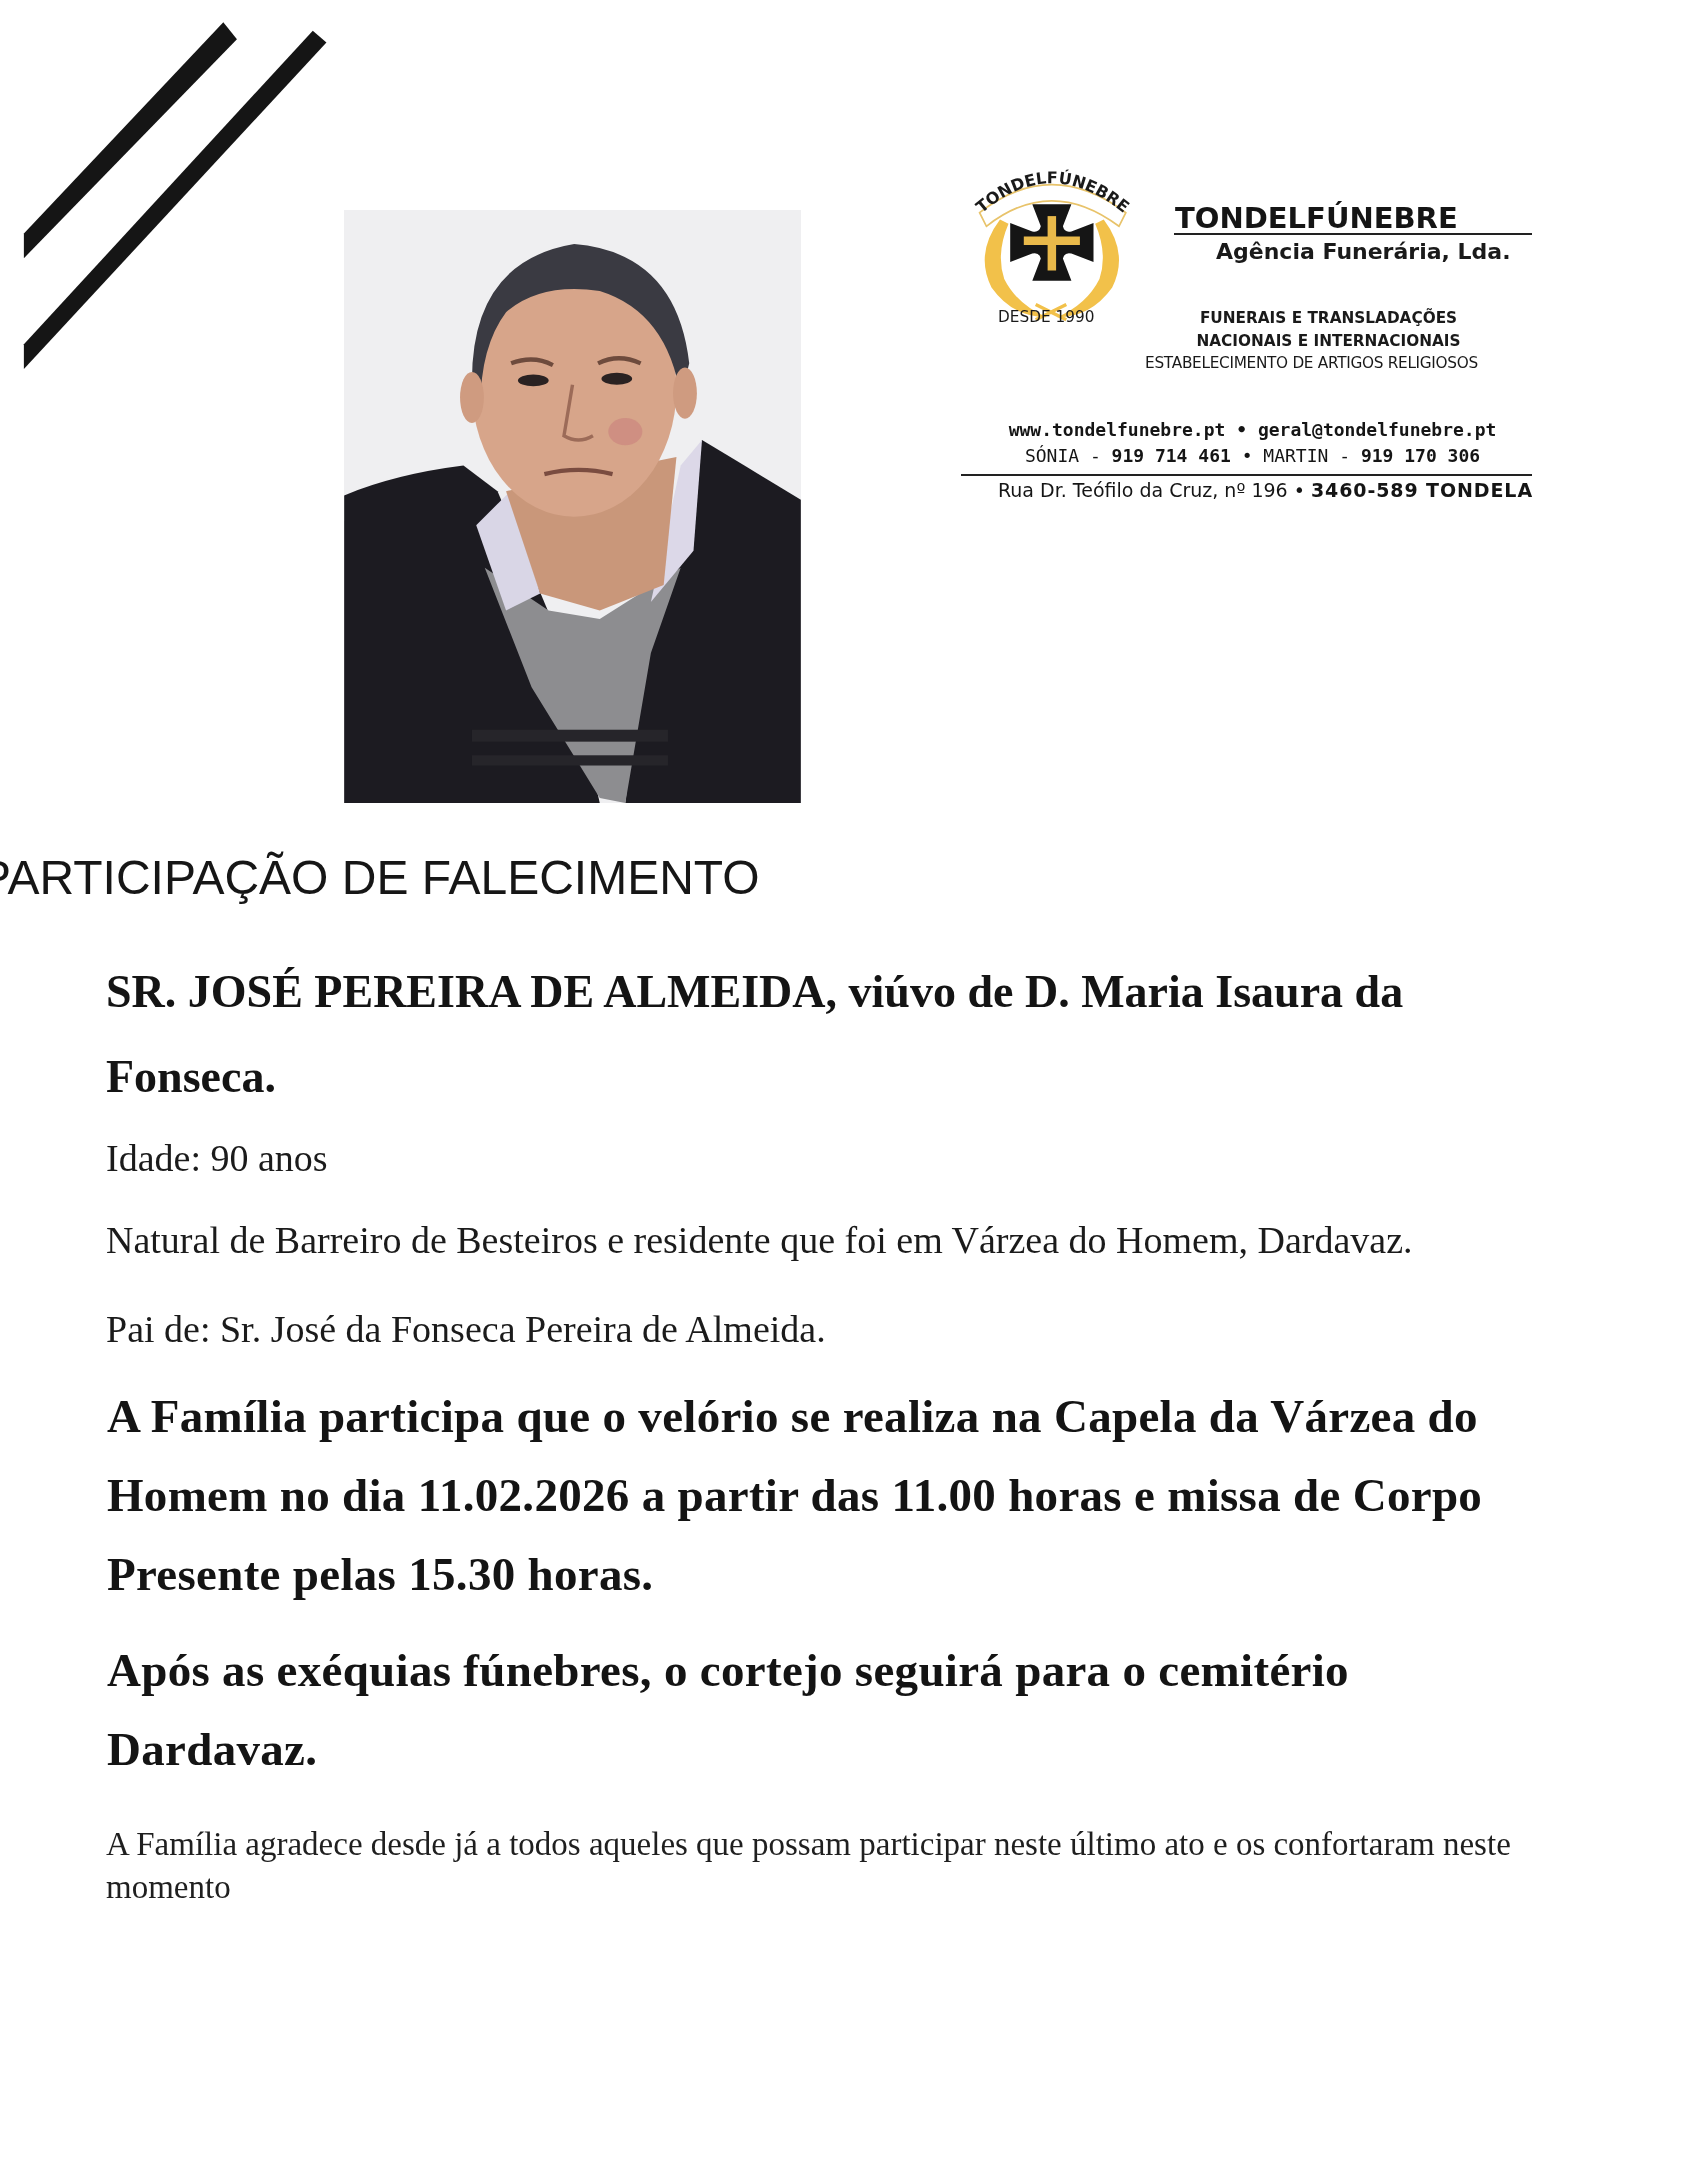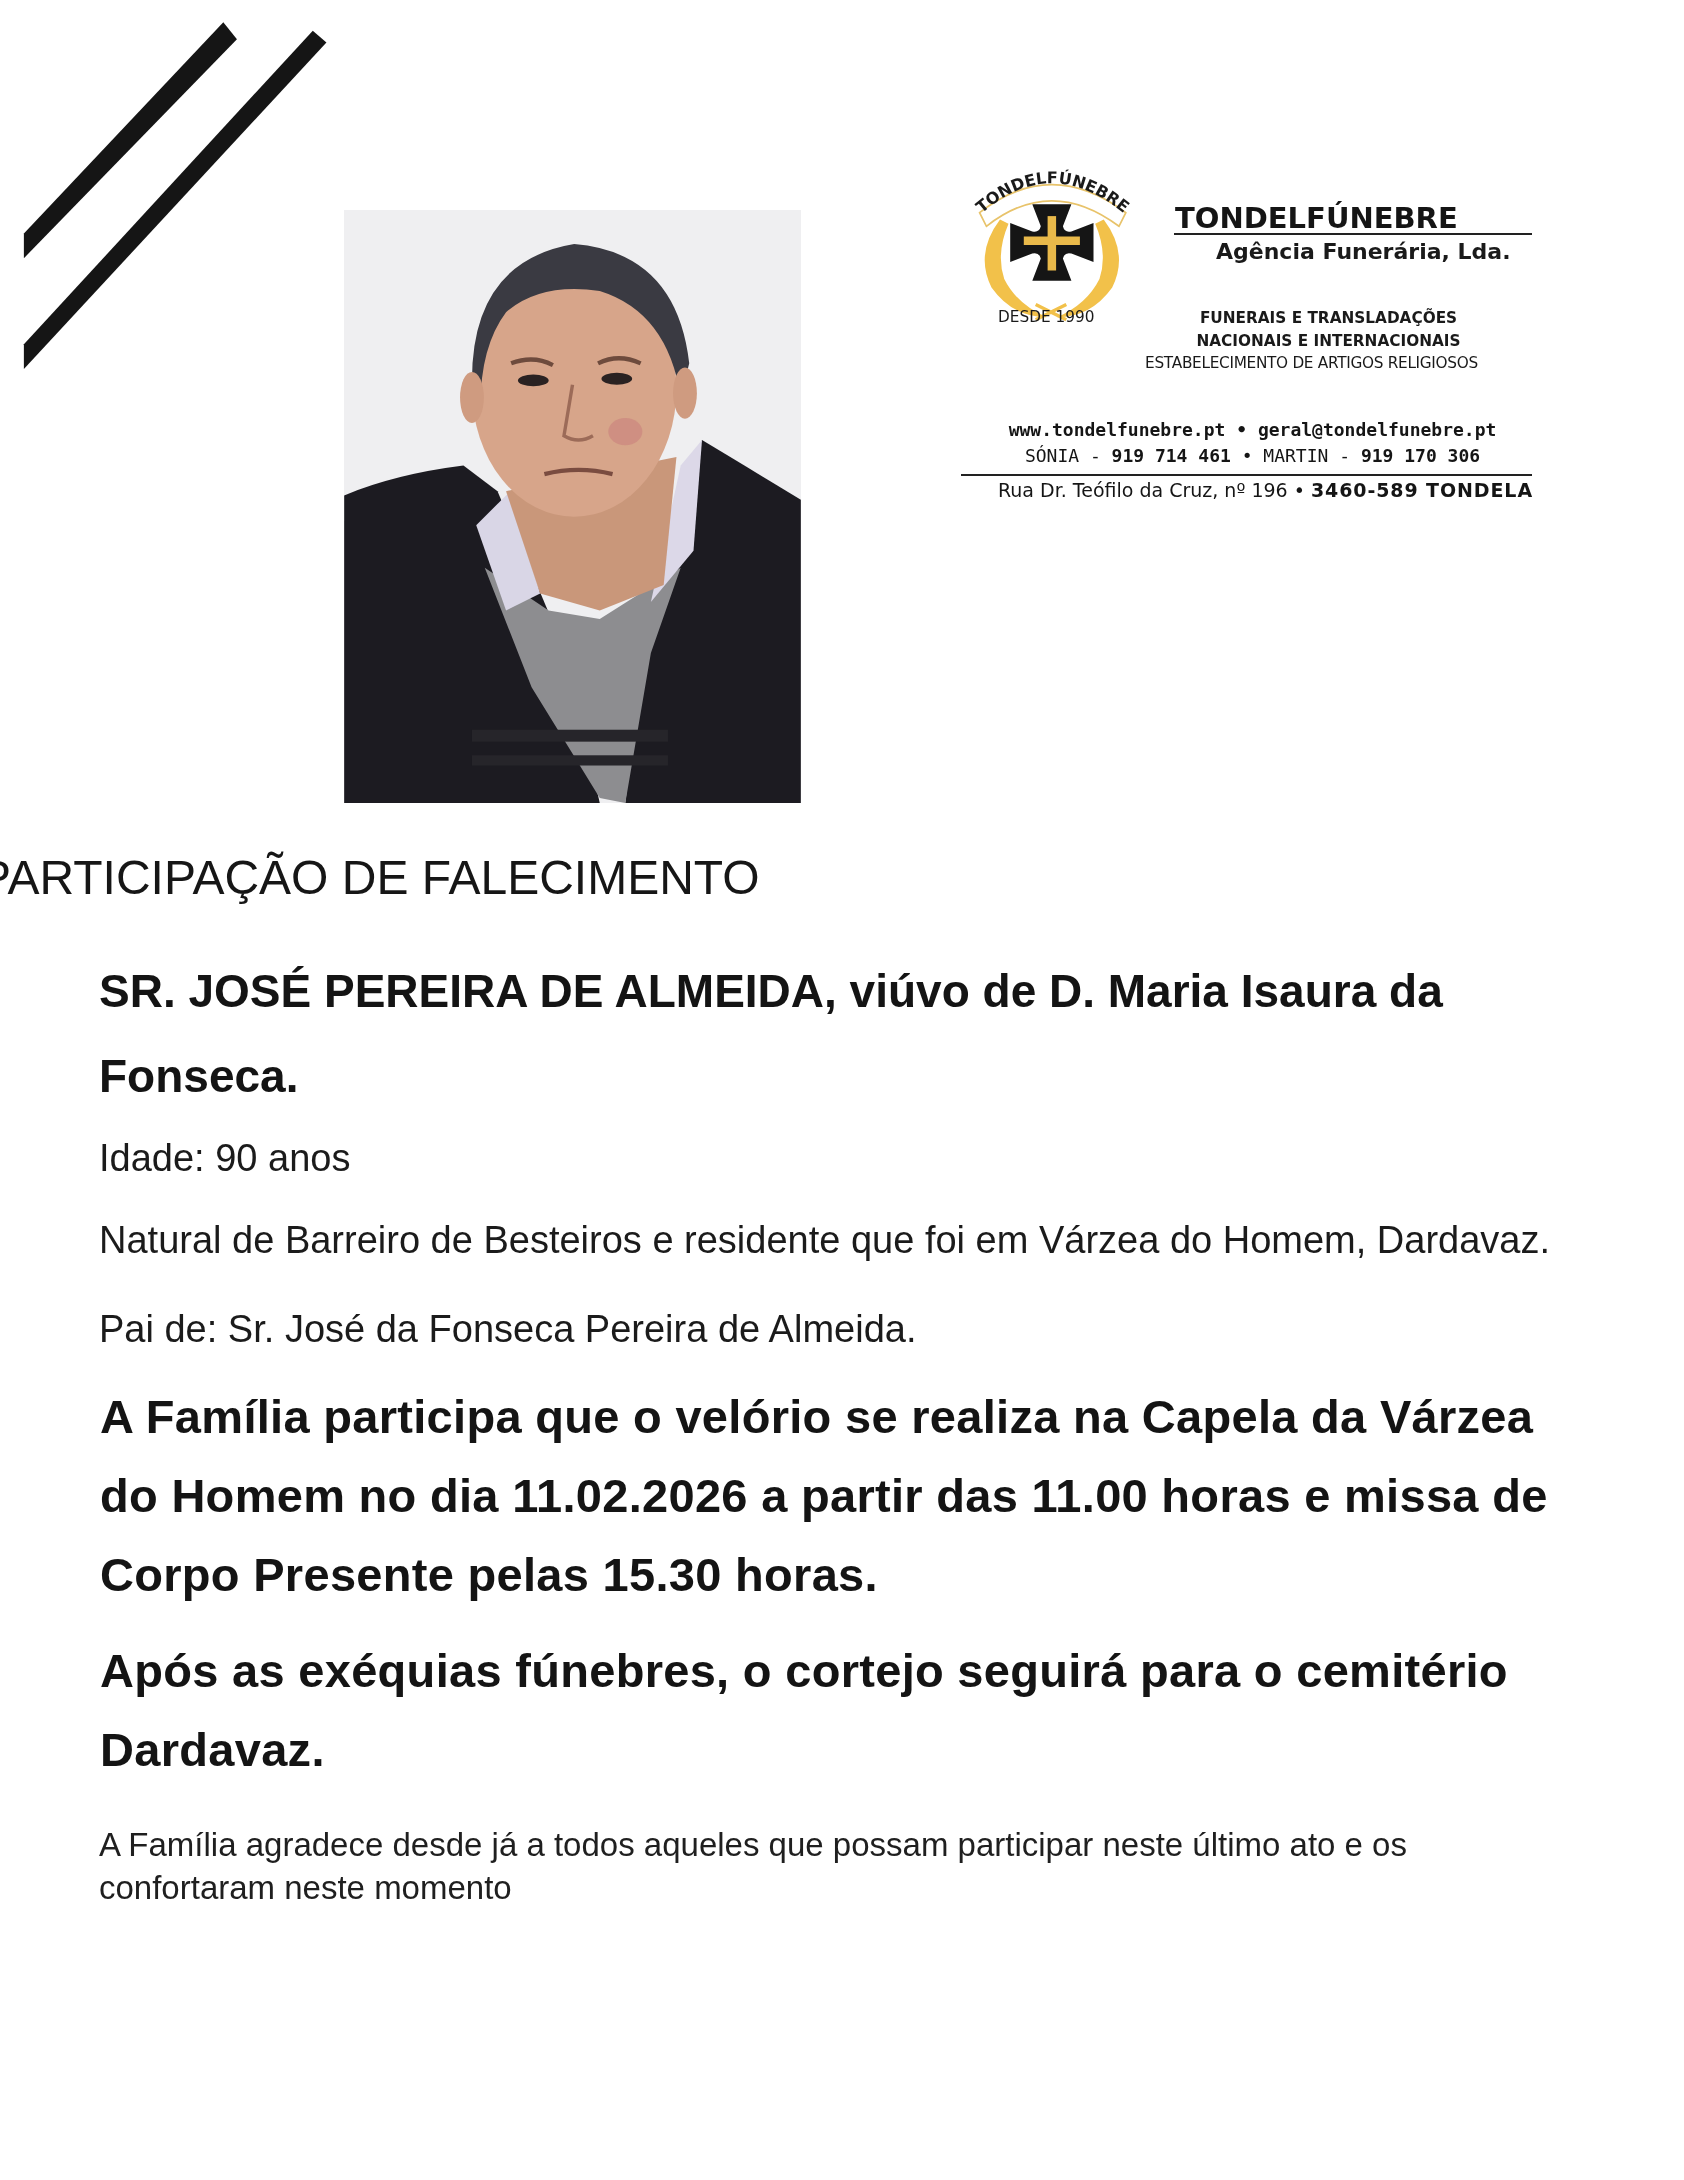--- a/index.html
+++ b/index.html
@@ -56,21 +56,21 @@
   }
   .address b { font-weight: bold; letter-spacing: 0.9px; }
 
   
   .title {
     position: absolute; left: 0; top: 850px; width: 1685px; 
     font-size: 48px; letter-spacing: 0px; color: #161616;
     padding-left: 0; box-sizing: border-box;
   }
   .title span { display: inline-block; margin-left: 0px; transform: translateX(-21px); }
-  .content { position: absolute; left: 99px; top: 949px; width: 1465px; }
+  .content { position: absolute; left: 106px; top: 949px; width: 1465px; font-family: Liberation Serif, serif; }
   .name-line { font-size: 46px; font-weight: bold; line-height: 85px; margin: 0; }
   .name-line .rest { font-weight: bold; }
   .para { font-size: 38px; line-height: 65px; margin: 0; color: #1b1b1b; }
   .p-age { margin-top: 6.8px; }
   .p-nat { margin-top: 17px; }
   .p-pai { margin-top: 24px; }
   .big { font-size: 47px; font-weight: bold; line-height: 79px; margin: 1px; letter-spacing: 0.3px; }
   .b1 { margin-top: 15.3px; }
   .b2 { margin-top: 17px; }
   .thanks { font-size: 33px; line-height: 43px; margin: 34px 0 0 0; color: #1f1f1f; }

